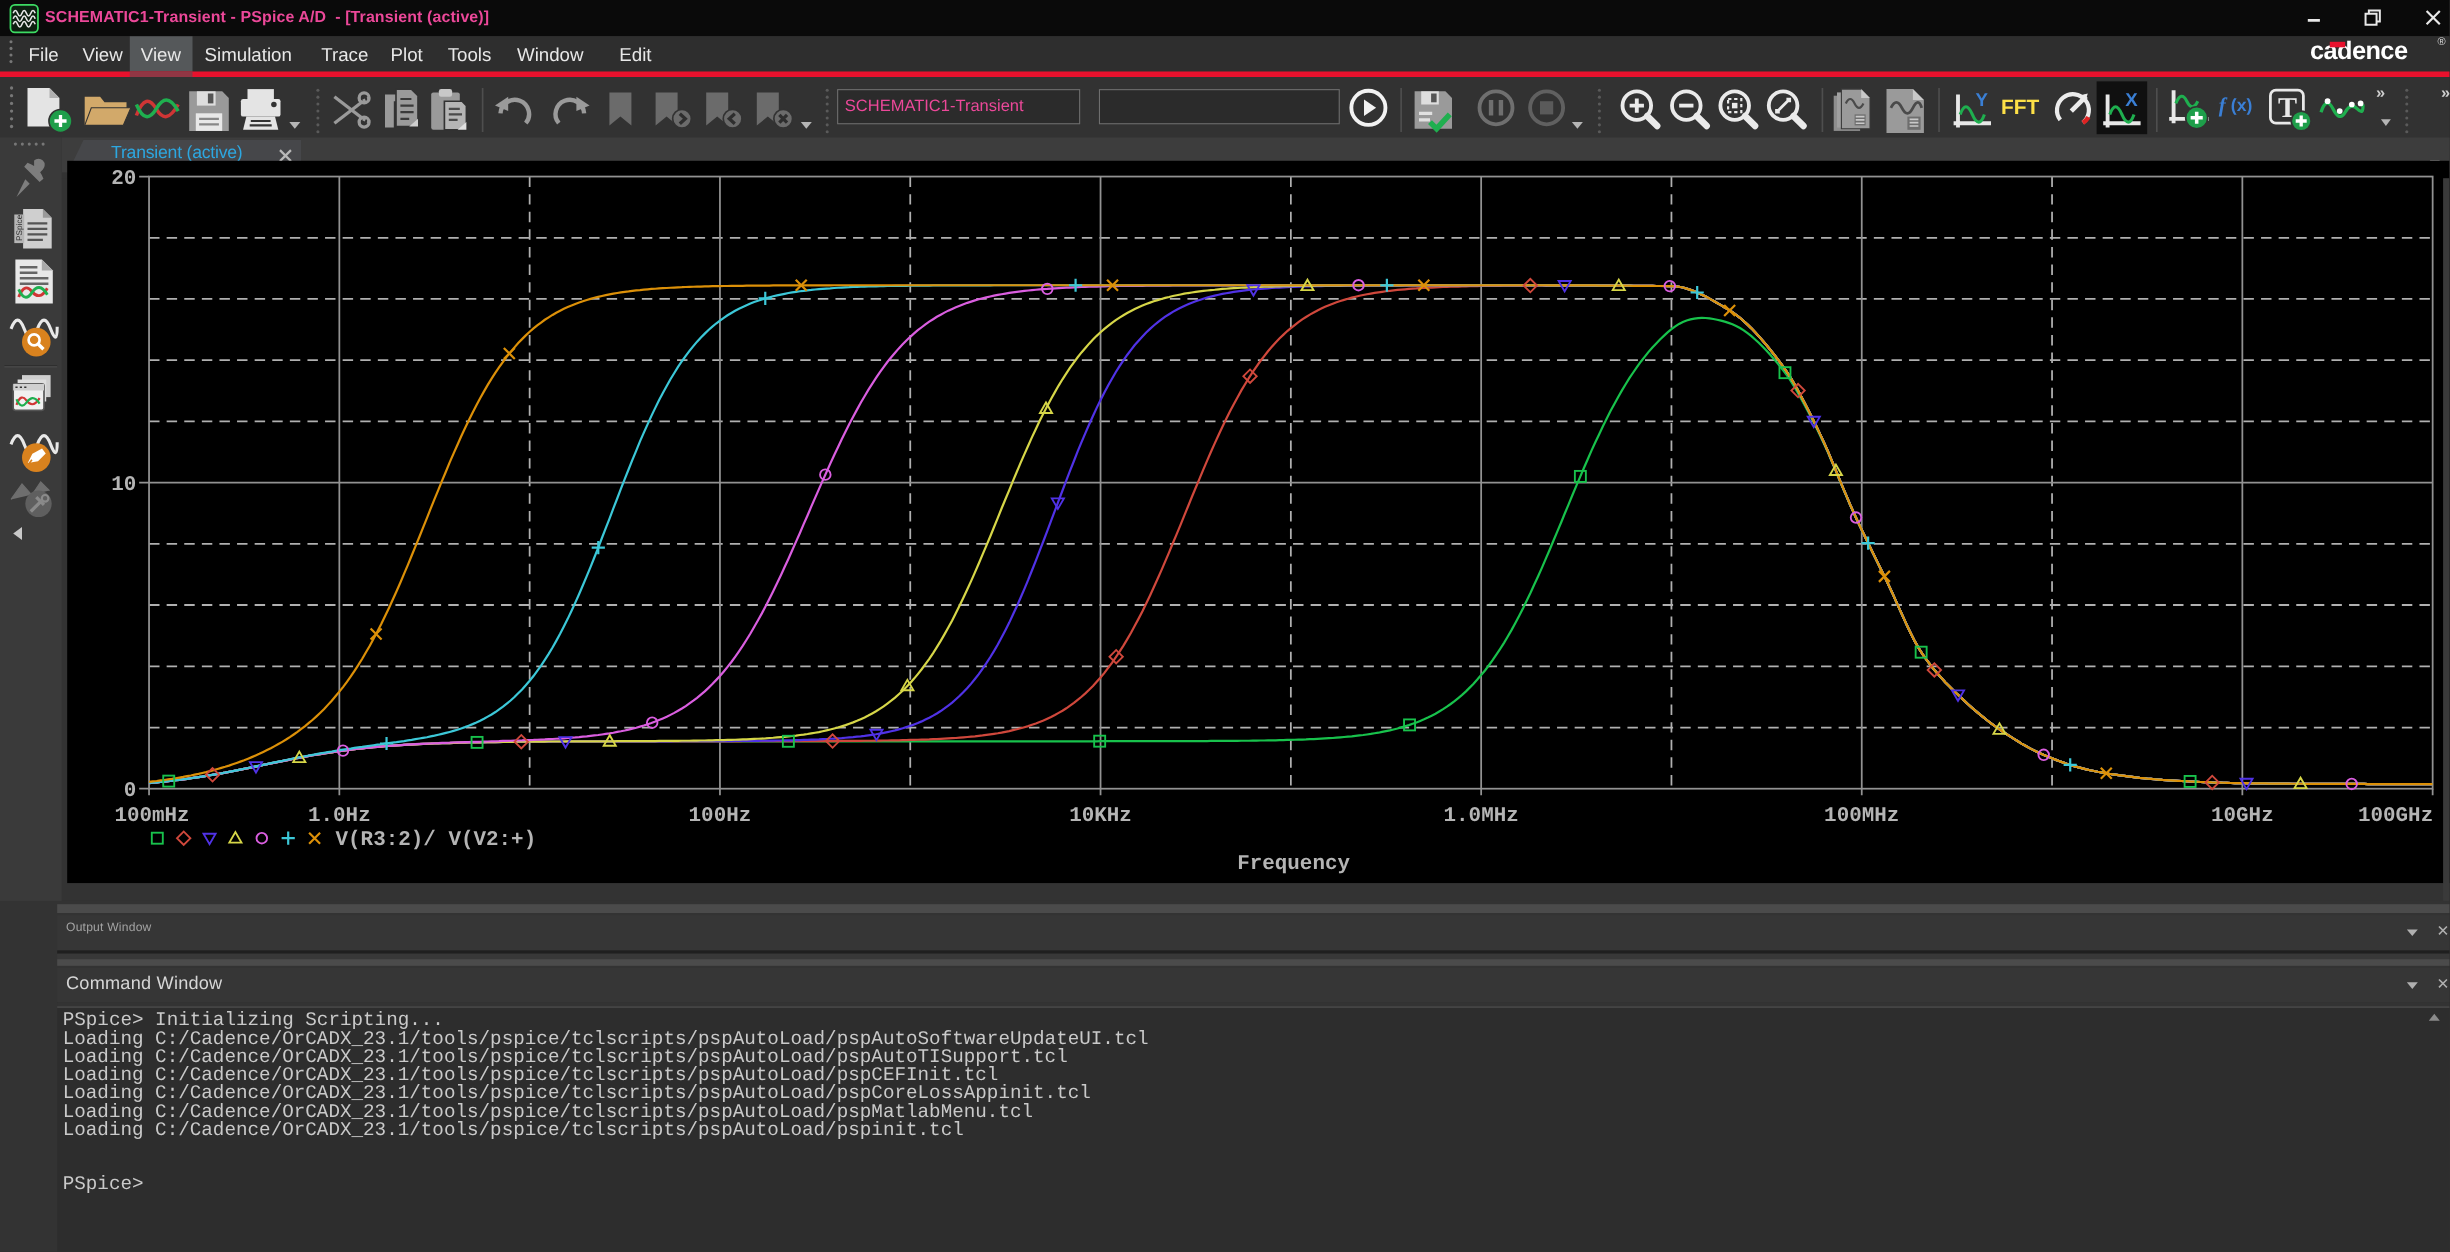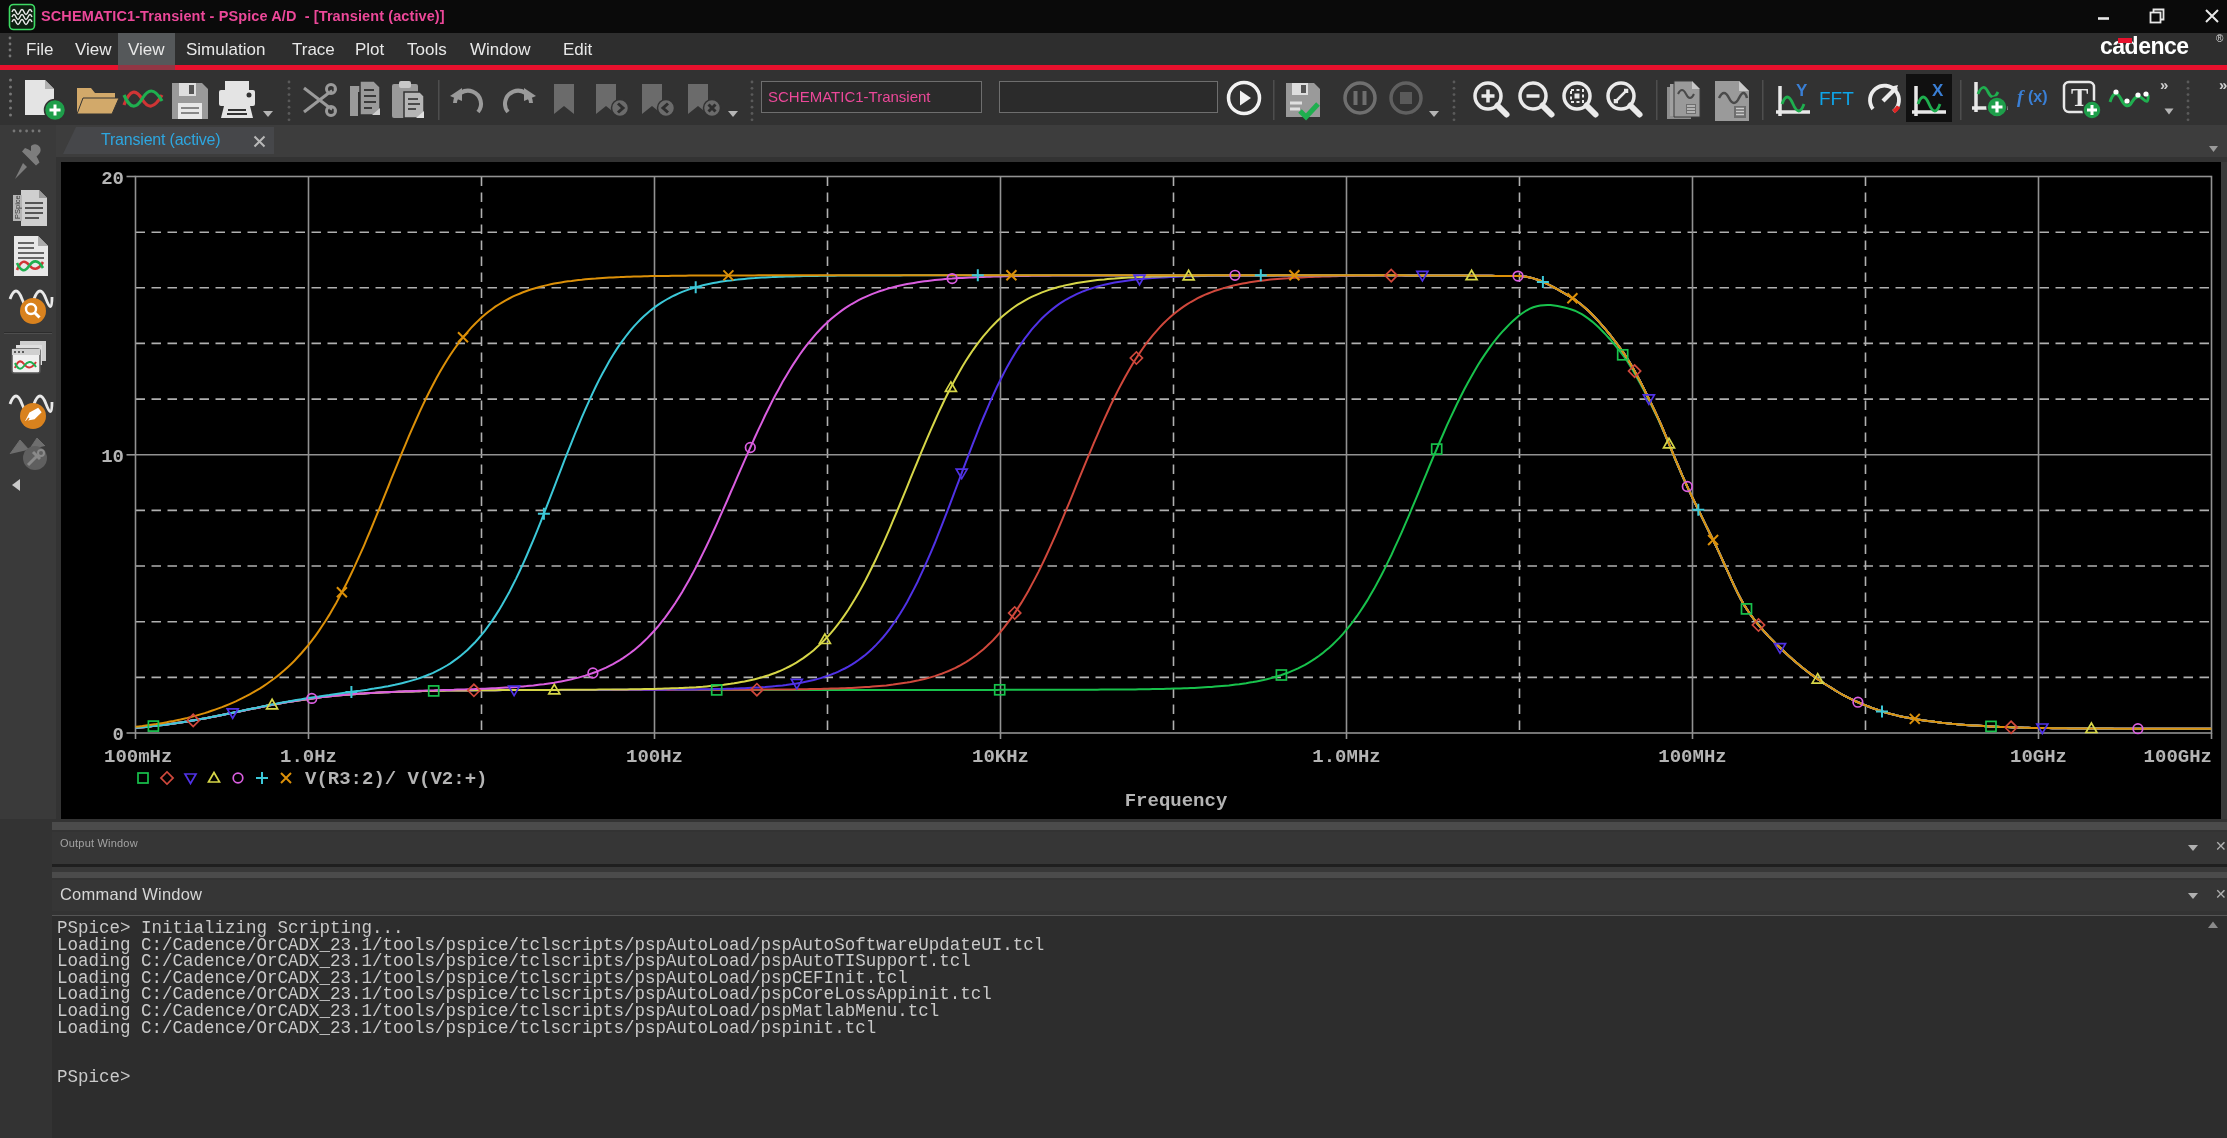--- a/index.html
+++ b/index.html
@@ -255,21 +255,21 @@
     <path d="M24 28.5 h8 M24 31.5 h8 M24 34.5 h8" stroke="#c9c9c9" stroke-width="1.5"></path>
   </svg>
 <svg class="icon" width="2" height="40" style="left:1762px;top:80px" viewBox="0 0 2 40">
     <rect width="1.5" height="40" fill="#4e4e4e"></rect>
   </svg>
 <svg class="icon" width="38" height="38" style="left:1774px;top:82px" viewBox="0 0 38 38">
     <path d="M6 4 V34 M2 30 H36" stroke="#e8e8e8" stroke-width="3.5"></path>
     <path d="M8 22 q5 -14 11 0 t11 0" fill="none" stroke="#1faf4f" stroke-width="2.8"></path>
     <text x="22" y="14" font-family="Liberation Sans" font-size="17" font-weight="bold" fill="#3a7fd5">Y</text>
   </svg>
-<div class="abs" style="left:1819px;top:88px;font-size:19px;font-weight:normal;color:#0ea5e9;font-family:'Liberation Sans';">FFT</div>
+<div class="abs" style="left:1819px;top:88px;font-size:19px;font-weight:bold;color:#fde047;font-family:'Liberation Sans';">FFT</div>
 <svg class="icon" width="40" height="40" style="left:1865px;top:80px" viewBox="0 0 40 40">
     <path d="M8 29 A14.5 14.5 0 1 1 28.5 31.5" fill="none" stroke="#ececec" stroke-width="3.8"></path>
     <path d="M33.6 26.5 a14.5 14.5 0 0 1 -5.1 5" fill="none" stroke="#d22" stroke-width="4.2"></path>
     <path d="M18 21 L31.5 7.5" stroke="#ececec" stroke-width="4.2"></path>
     <path d="M33 5 l-8.5 2 l6 6 z" fill="#ececec"></path>
   </svg>
 <div class="abs" style="left:1906px;top:74px;width:46px;height:48px;background:#101010;"></div>
 <svg class="icon" width="38" height="38" style="left:1910px;top:82px" viewBox="0 0 38 38">
     <path d="M6 4 V34 M2 30 H36" stroke="#e8e8e8" stroke-width="3.5"></path>
     <path d="M8 22 q5 -14 11 0 t11 0" fill="none" stroke="#1faf4f" stroke-width="2.8"></path>
@@ -384,21 +384,21 @@
 <svg class="icon" width="44" height="40" style="left:8px;top:432px" viewBox="0 0 44 40">
     <path d="M2 22 l10 -14 l9 10 l8 -12 l8 8" fill="#6e6e6e" stroke="#6e6e6e"></path>
     <circle cx="27" cy="26" r="12" fill="#5f5f5f"></circle>
     <path d="M20 33 l9 -9 M25 20 l7 7" stroke="#8a8a8a" stroke-width="3"></path>
     <circle cx="33" cy="21" r="3" fill="none" stroke="#8a8a8a" stroke-width="2"></circle>
   </svg>
 <svg class="icon" width="12" height="14" style="left:10px;top:478px" viewBox="0 0 12 14">
     <path d="M10 1 v12 l-8 -6 z" fill="#c9c9c9"></path>
   </svg>
 
-<div class="abs" style="left:61px;top:162px;width:2166px;height:657px;"><svg width="2166" height="657" viewBox="61 162 2166 657">
+<div class="abs" style="left:61px;top:146px;width:2166px;height:657px;"><svg width="2166" height="657" viewBox="61 162 2166 657">
 <rect x="61" y="162" width="2166" height="657" fill="#000000"></rect>
 <defs>
 <g id="m_sq">
           <rect x="-5" y="-5" width="10" height="10" fill="none" stroke-width="1.7"></rect>
         </g>
 <g id="m_di">
           <rect x="-4.3" y="-4.3" width="8.6" height="8.6" fill="none" stroke-width="1.7" transform="rotate(45)"></rect>
         </g>
 <g id="m_td">
           <path d="M-5.5 -4 L5.5 -4 L0 5.5 Z" fill="none" stroke-width="1.7"></path>

